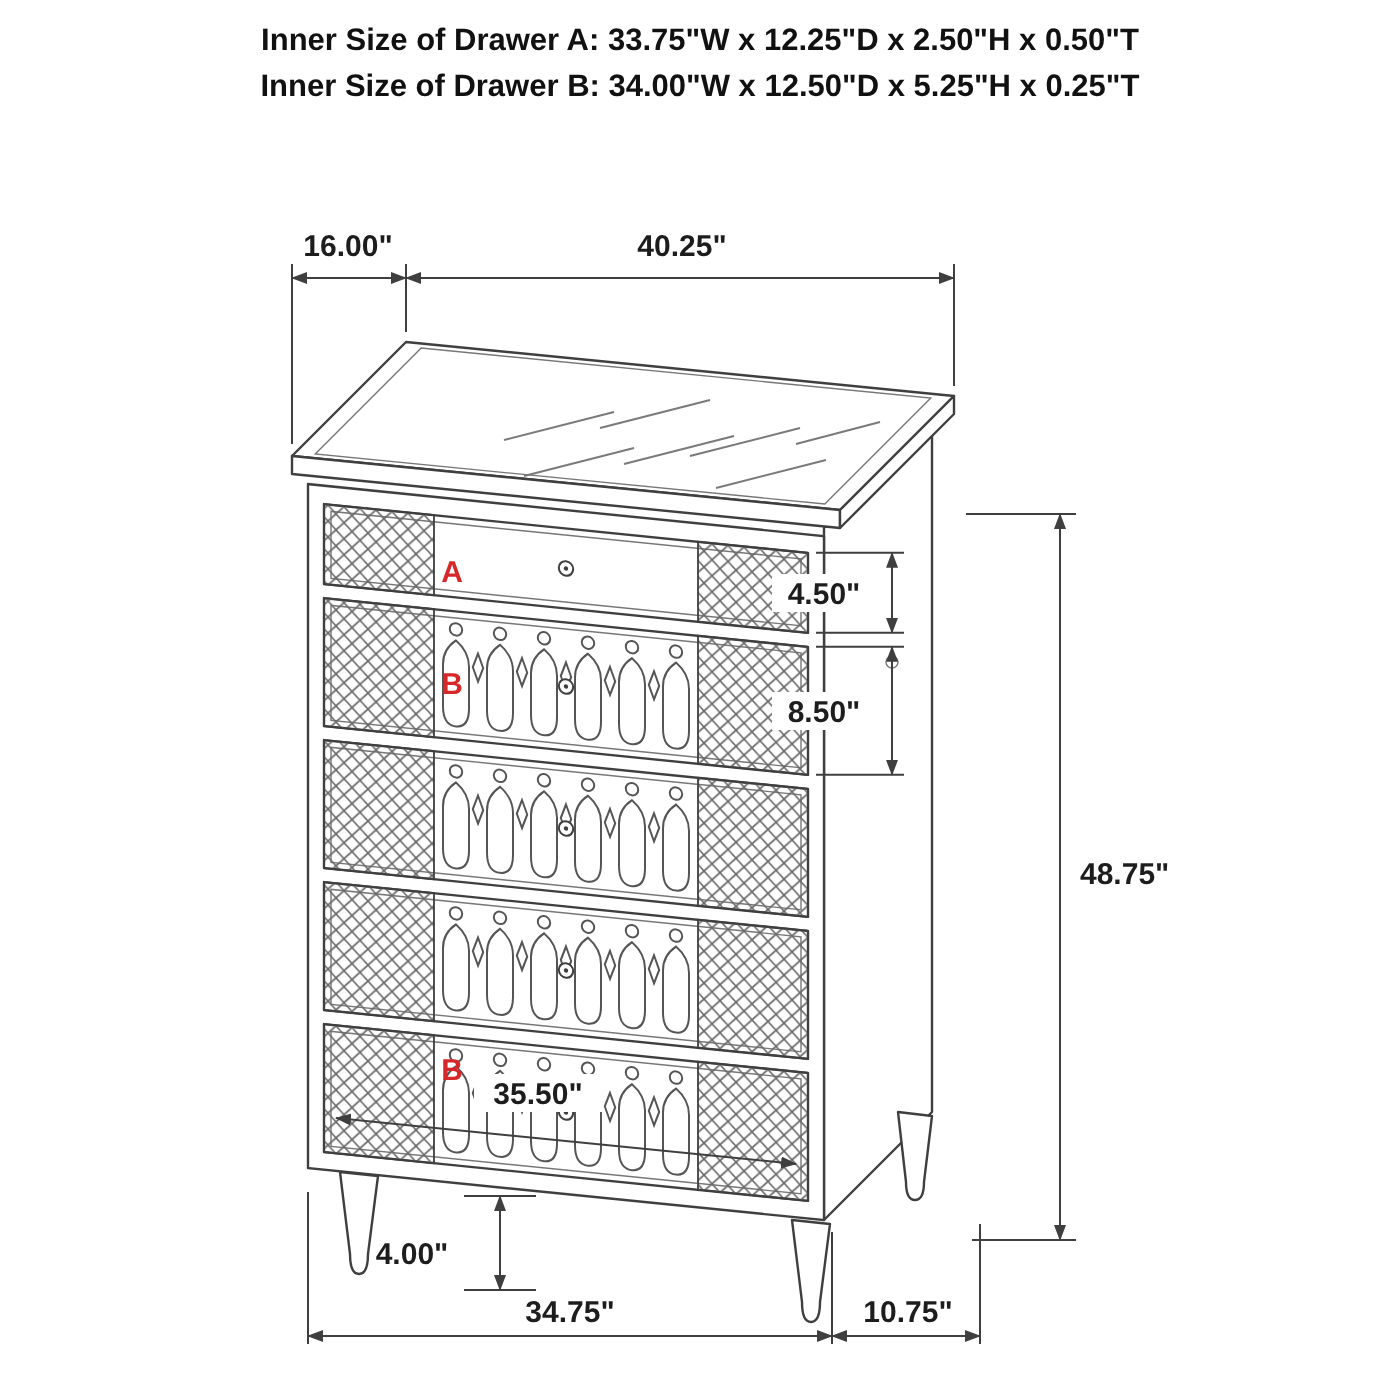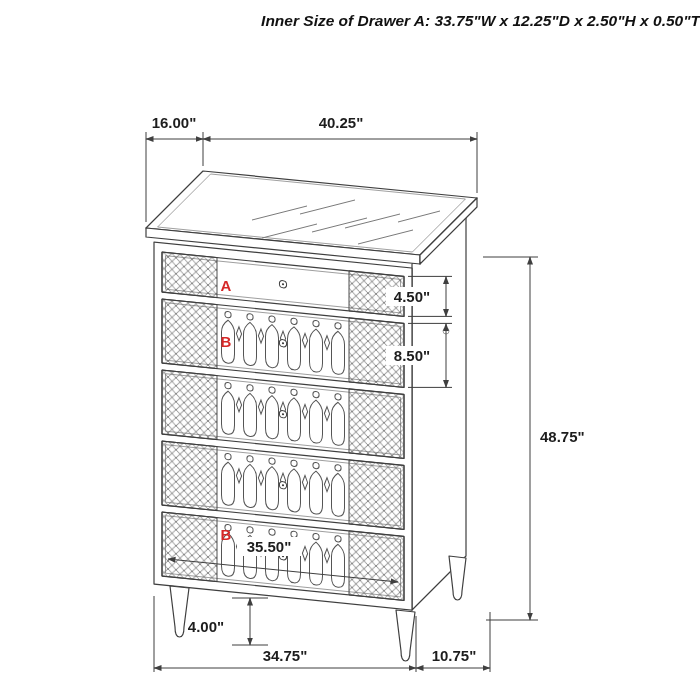--- a/index.html
+++ b/index.html
@@ -1,37 +1,38 @@
 <!DOCTYPE html>
 <html style="--line: #3f3f3f; --accent-red: #d62828; --background: #ffffff;"><head>
 <meta charset="utf-8">
 <style>
   html,body { margin:0; padding:0; background:#ffffff; }
   body { width:700px; height:700px; font-family:"Liberation Sans", sans-serif; }
   .page { position:relative; width:700px; height:700px; background:#fff; overflow:hidden; }
-  .header { position:absolute; top:9px; left:0; right:0; text-align:right;
-            font-weight:bold; font-size:15.5px; color:#111; line-height:1.5;font-style:italic; }
+  .header { position:absolute; top:9px; left:0; right:0; text-align:center;
+            font-weight:bold; font-size:15.5px; color:#111; line-height:1.5; }
   svg { position:absolute; left:0; top:0; }
   svg text { font-family:"Liberation Sans", sans-serif; font-weight:bold;
              font-size:15px; fill:#1d1d1d; }
   .outline { fill:#ffffff; stroke:var(--line,#3f3f3f); stroke-width:1.2; stroke-linejoin:round; }
   .thin    { fill:none; stroke:#777; stroke-width:0.7; }
   .dim     { stroke:var(--line,#3f3f3f); stroke-width:1; fill:none; }
   .grain   { stroke:#7a7a7a; stroke-width:1; }
   .red     { fill:var(--accent-red,#d62828); }
   .whitebox{ fill:#ffffff; }
   .latt    { fill:url(#lattice); stroke:var(--line,#3f3f3f); stroke-width:0.9; }
 </style>
 </head>
 <body>
 
 <div class="page">
 
   <div class="header">
     <div>Inner Size of Drawer A: 33.75"W x 12.25"D x 2.50"H x 0.50"T</div>
+    <div>Inner Size of Drawer B: 34.00"W x 12.50"D x 5.25"H x 0.25"T</div>
   </div>
 
   <svg width="700" height="700" viewBox="0 0 700 700">
     <defs>
       <marker id="ah" markerWidth="9" markerHeight="8" refX="7.5" refY="3" orient="auto-start-reverse" markerUnits="userSpaceOnUse">
         <path d="M0,0 L8,3 L0,6 Z" fill="#3f3f3f"></path>
       </marker>
       <pattern id="lattice" width="8" height="8" patternUnits="userSpaceOnUse">
         <path d="M0,0 L8,8 M8,0 L0,8" stroke="#6a6a6a" stroke-width="0.8" fill="none"></path>
       </pattern>

